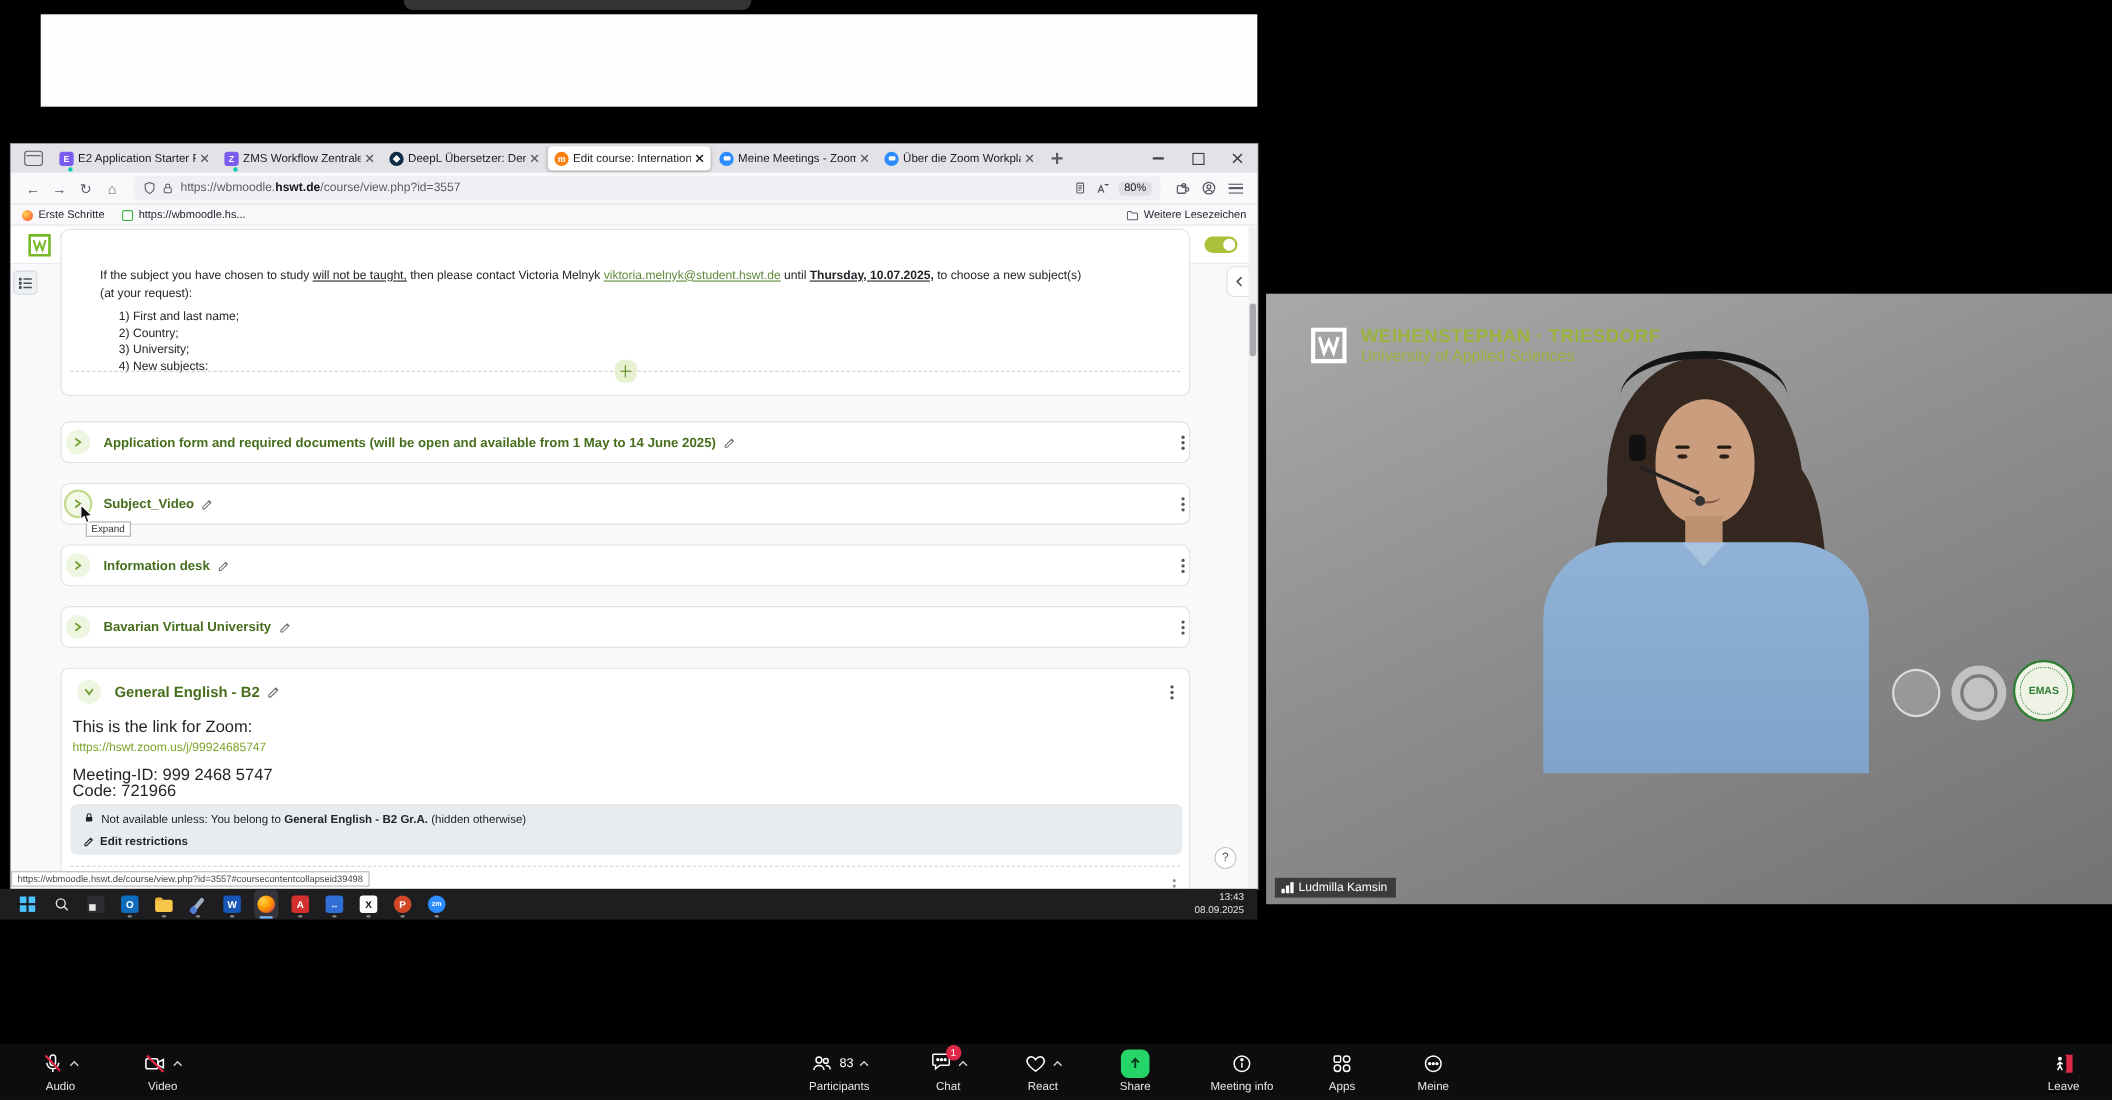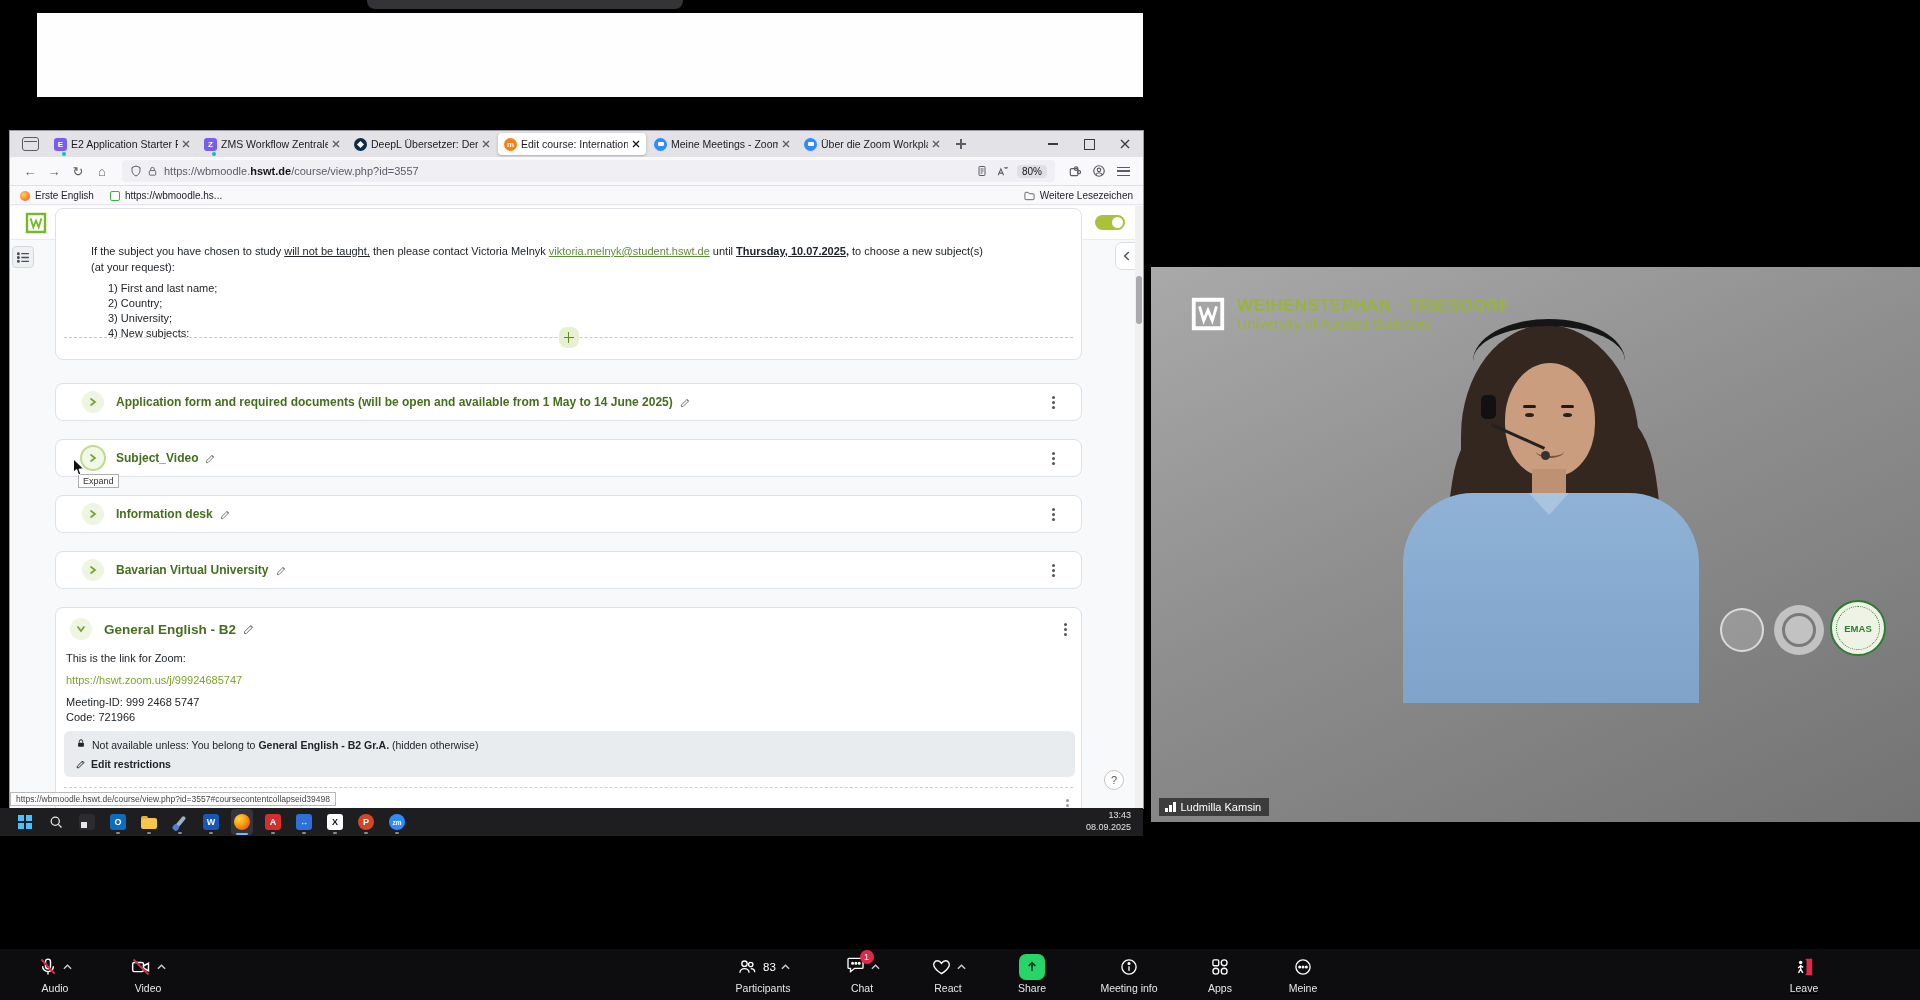--- a/index.html
+++ b/index.html
@@ -86,35 +86,35 @@
   .intro .u { text-decoration:underline; }
   .intro .bd { font-weight:bold; text-decoration:underline; }
   .intro-line2 { position:absolute; left:35px; top:52px; font-size:11px; color:#212529; }
   .m-list { position:absolute; left:52px; top:72px; font-size:11px; color:#212529; line-height:15px; }
   .addline { position:absolute; left:8px; right:8px; bottom:21px; border-top:1px dashed #c9c9c9; }
   .plus-pill { position:absolute; left:50%; top:-11px; margin-left:-10px; width:20px; height:21px; background:#e7f1d2; border-radius:8px; }
   .plus-pill::before, .plus-pill::after { content:""; position:absolute; background:#5e8d1e; }
   .plus-pill::before { left:5px; right:5px; top:9.7px; height:1.6px; }
   .plus-pill::after { top:5px; bottom:5px; left:9.2px; width:1.6px; }
 
-  .sec-row { height:38px; display:flex; align-items:center; padding:0 26px; }
+  .sec-row { height:38px; display:flex; align-items:center; padding:0 4px; }
   .chev-circle { width:22px; height:22px; border-radius:50%; background:#eef5e1; display:flex; align-items:center; justify-content:center; flex:none; }
   .chev-circle.hovered { background:#f2f8e6; box-shadow:0 0 0 2px #c2d98f; }
   .chev-circle.open svg { transform:rotate(90deg); }
   .sec-title { margin-left:12px; font-size:12px; font-weight:bold; color:#456e1d; }
   .sec-title.big { font-size:13.5px; }
   .pencil { margin-left:7px; color:#6d6d6d; display:flex; }
   .kebab { margin-left:auto; width:3px; height:3px; border-radius:50%; background:#555; box-shadow:0 -5px 0 #555, 0 5px 0 #555; }
 
   .tooltip { position:absolute; left:68px; top:268px; background:#fff; border:1px solid #aeaeae; font-size:9px; color:#333; padding:1px 4px; z-index:5; }
   .cursor { position:absolute; left:62px; top:252px; z-index:6; }
 
   .cardX { top:401px; height:240px; }
   .exp-titlerow { display:flex; align-items:center; padding:10px 14px 0 14px; }
-  .exp-body { position:absolute; left:10px; top:0; font-size:11px; color:#212529; }
+  .exp-body { position:absolute; left:10px; top:0; font-size:15px; color:#212529; }
   .exp-link { color:#7ba428; font-size:11px; }
   .restrict { position:absolute; left:8px; width:1011px; top:123px; height:46px; background:#e9ecef; border-radius:6px; padding:7px 12px; font-size:10.5px; color:#212529; }
   .restrict .r1 { display:flex; align-items:center; gap:6px; }
   .restrict .r2 { display:flex; align-items:center; gap:5px; margin-top:7px; font-weight:bold; }
   .dashline { position:absolute; left:8px; right:8px; top:179px; border-top:1px dashed #cfcfcf; }
   .kebab-faint { position:absolute; right:12px; top:196px; opacity:.6; }
 
   .help-btn { position:absolute; right:19px; top:564px; width:20px; height:20px; border-radius:50%; background:#fff; border:1px solid #c6c6c6; font-size:11px; color:#555; display:flex; align-items:center; justify-content:center; }
   .status-pop { position:absolute; left:0; bottom:2px; height:14px; background:#fff; border:1px solid #b9b9b9; font-size:8.5px; color:#444; padding:0 5px; display:flex; align-items:center; white-space:nowrap;margin-top:47px; }
 
@@ -313,21 +313,21 @@
           </svg>
         </span>
       <span class="rt-icon">
           <span class="burger"></span>
         </span>
     </div>
 
     <div class="bookmarks">
       <span class="bm">
           <span class="bm-ico1"></span>
-          <span>Erste English</span>
+          <span>Erste Schritte</span>
         </span>
       <span class="bm">
           <span class="bm-ico2"></span>
           <span>https://wbmoodle.hs...</span>
         </span>
       <span class="bm-right">
           <svg width="11" height="10" viewBox="0 0 24 20" fill="none" stroke="#5b5b66" stroke-width="2">
             <path d="M2 4a2 2 0 0 1 2-2h5l2 3h9a2 2 0 0 1 2 2v9a2 2 0 0 1-2 2H4a2 2 0 0 1-2-2z"></path>
           </svg>
           <span>Weitere Lesezeichen</span>
@@ -728,21 +728,21 @@
         <svg width="20" height="20" viewBox="0 0 24 24" fill="none" stroke="#fff" stroke-width="1.6">
             <circle cx="12" cy="12" r="8.5"></circle>
             <circle cx="8" cy="12" r="1" fill="#fff"></circle>
             <circle cx="12" cy="12" r="1" fill="#fff"></circle>
             <circle cx="16" cy="12" r="1" fill="#fff"></circle>
           </svg>
       </div>
       <span class="zlabel">Meine</span>
     </div>
 
-    <div class="zitem" style="left:1764px; width:80px;text-decoration:underline;">
+    <div class="zitem" style="left:1836px; width:80px;text-decoration:underline;">
       <div class="zrow">
         <svg width="22" height="20" viewBox="0 0 24 24">
             <rect x="15" y="3" width="6" height="18" fill="#e02849"></rect>
             <path d="M14 3h7v18h-7" fill="none" stroke="#e02849" stroke-width="1.6"></path>
             <circle cx="8" cy="6.5" r="2.1" fill="#fff"></circle>
             <path d="M8 9.5v5M8 10.5l-3 2.8M8 10.5l3 2M8 14.5l-2.6 4.5M8 14.5l2.6 4.5" stroke="#fff" stroke-width="1.6" fill="none"></path>
           </svg>
       </div>
       <span class="zlabel">Leave</span>
     </div>

